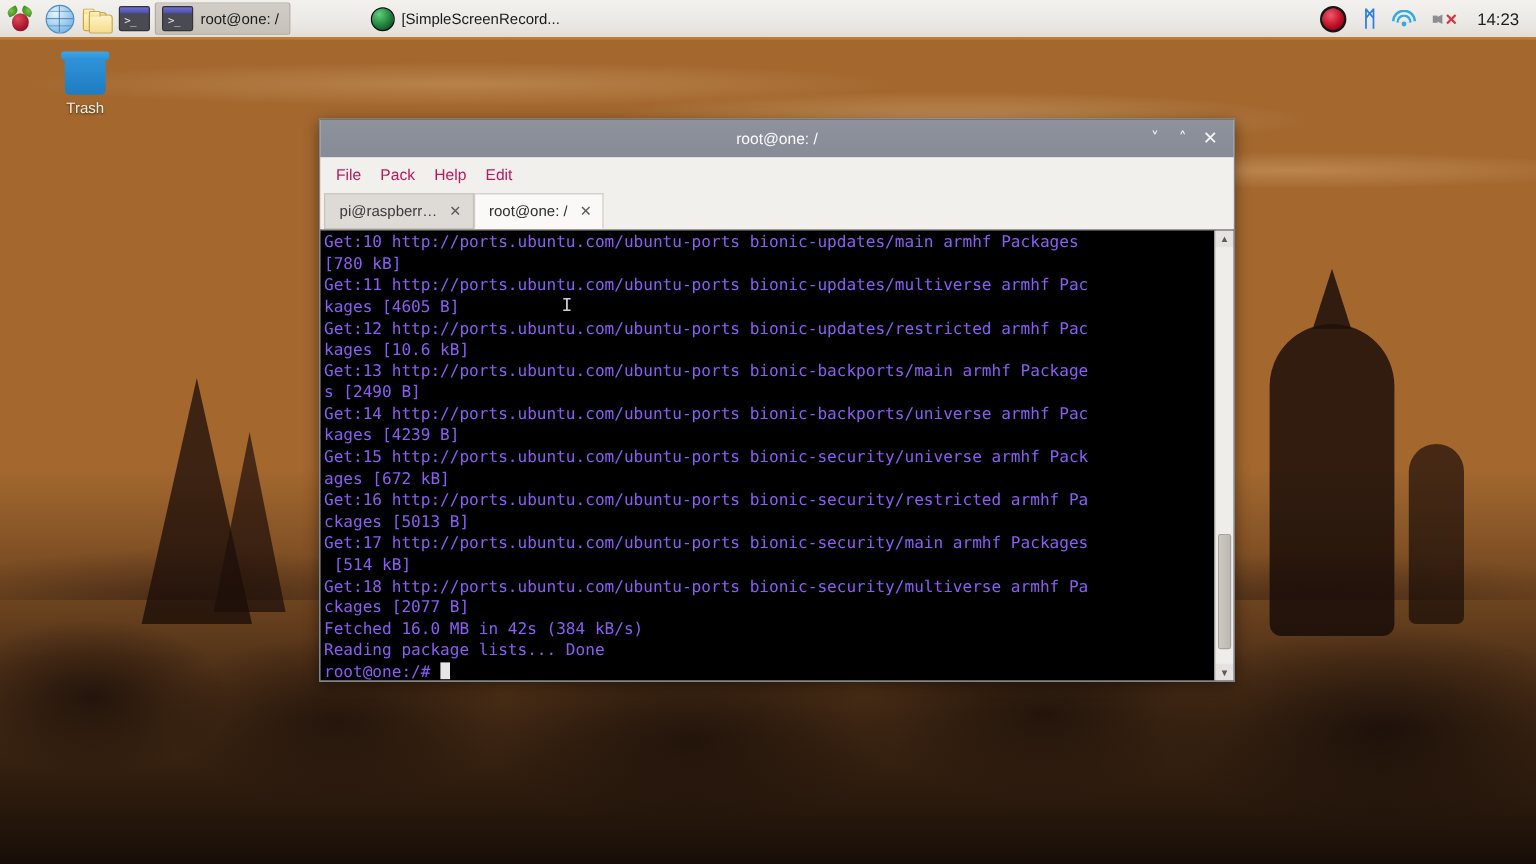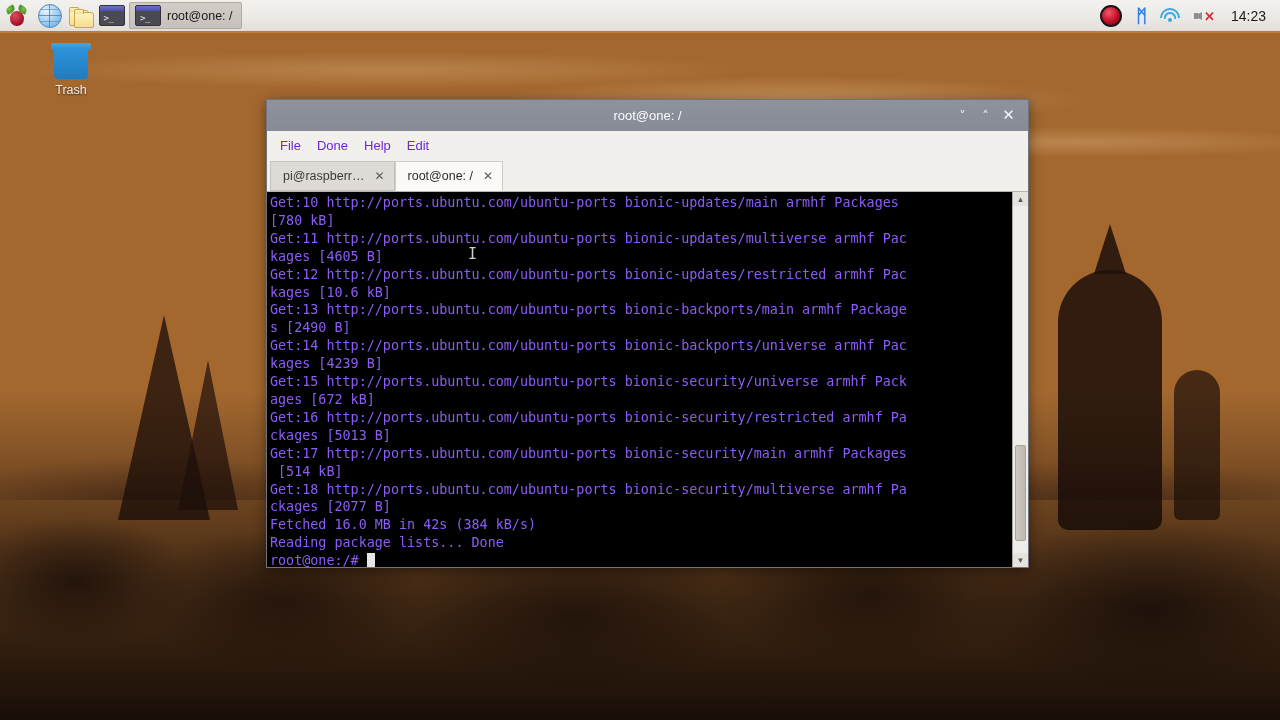--- a/index.html
+++ b/index.html
@@ -385,21 +385,21 @@
 
   .menubar {
     height: 28px;
     background: #f2f0ed;
     display: flex; align-items: center;
     padding-left: 13px;
     flex: 0 0 auto;
   }
   .menu-item {
     font-size: 13px;
-    color: #6d28d9;
+    color: #be185d;
     padding: 3px 10px 3px 0;
     margin-right: 6px;
     cursor: pointer;
   }
 
   .tabbar {
     height: 32px;
     background: #f2f0ed;
     display: flex; align-items: flex-end;
     padding-left: 3px;
@@ -553,20 +553,24 @@
       <div class="taskbtn active">
         <div class="term-ico">
           <div class="bar"></div>
           <div class="prompt">&gt;_</div>
         </div>
         <span class="label">root@one: /</span>
       </div>
     </div>
 
     <div style="display:flex;align-items:center;height:100%;margin-left:58px;">
+      <div class="taskbtn">
+        <div class="ssr-ico"></div>
+        <span class="label">[SimpleScreenRecord...</span>
+      </div>
     </div>
 
     <div class="tb-right">
       <div class="tray-item">
         <div class="rec-ico"></div>
       </div>
       <div class="tray-item">
         <span class="bt-ico">ᛗ</span>
       </div>
       <div class="tray-item">
@@ -593,21 +597,21 @@
       <div class="title-text">root@one: /</div>
       <div class="win-btns">
         <div class="win-btn">˅</div>
         <div class="win-btn">˄</div>
         <div class="win-btn close">✕</div>
       </div>
     </div>
 
     <div class="menubar">
       <div class="menu-item">File</div>
-      <div class="menu-item">Done</div>
+      <div class="menu-item">Pack</div>
       <div class="menu-item">Help</div>
       <div class="menu-item">Edit</div>
     </div>
 
     <div class="tabbar">
       <div class="tab inactive">
         <span class="tab-title">pi@raspberr…</span>
         <span class="tab-close">✕</span>
       </div>
       <div class="tab active">

